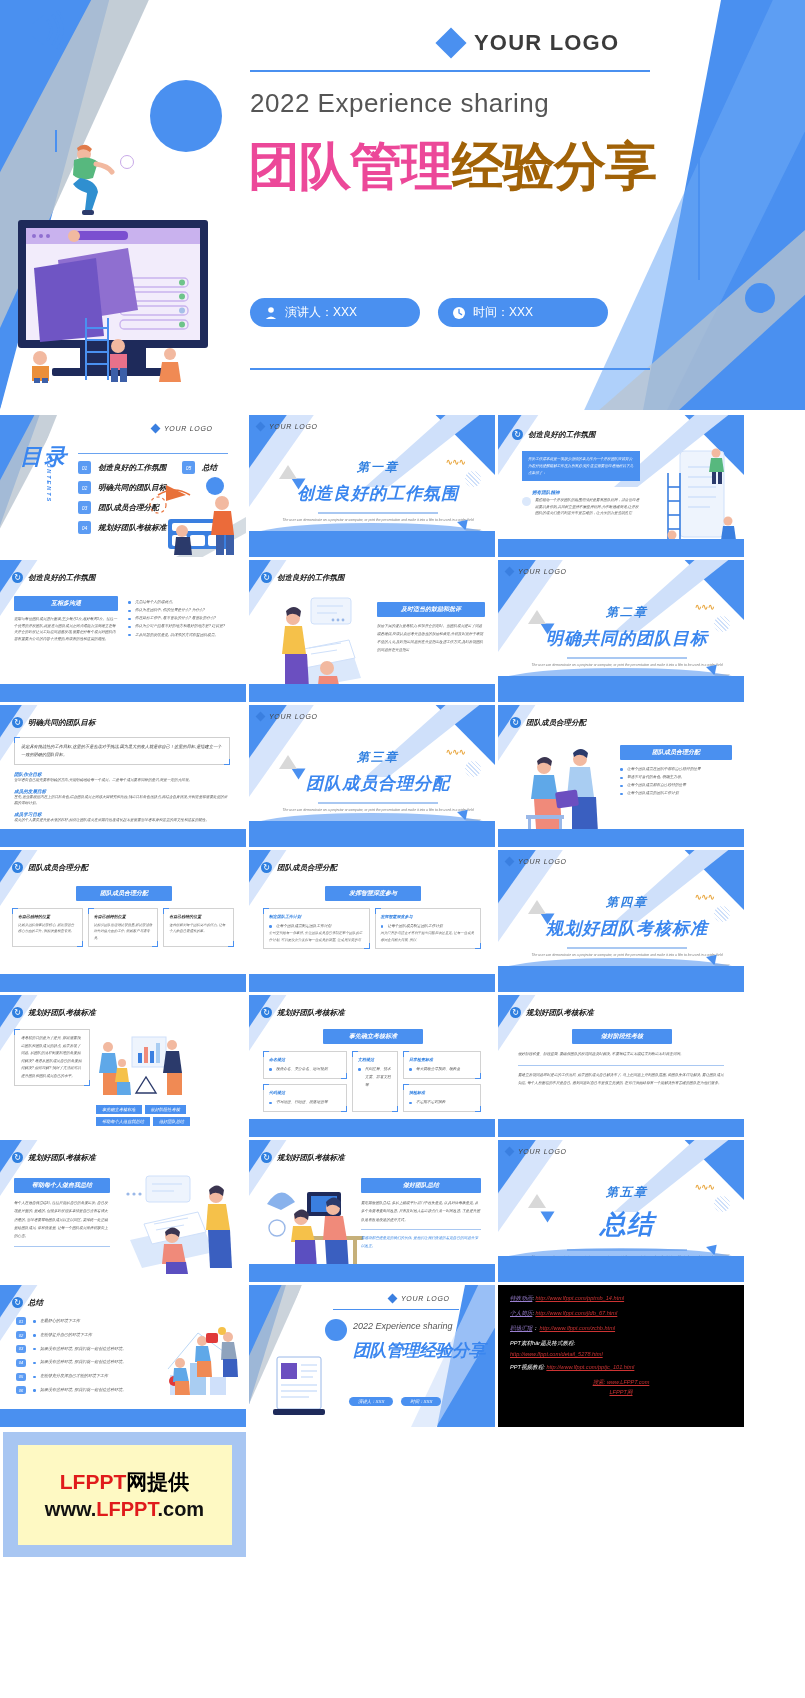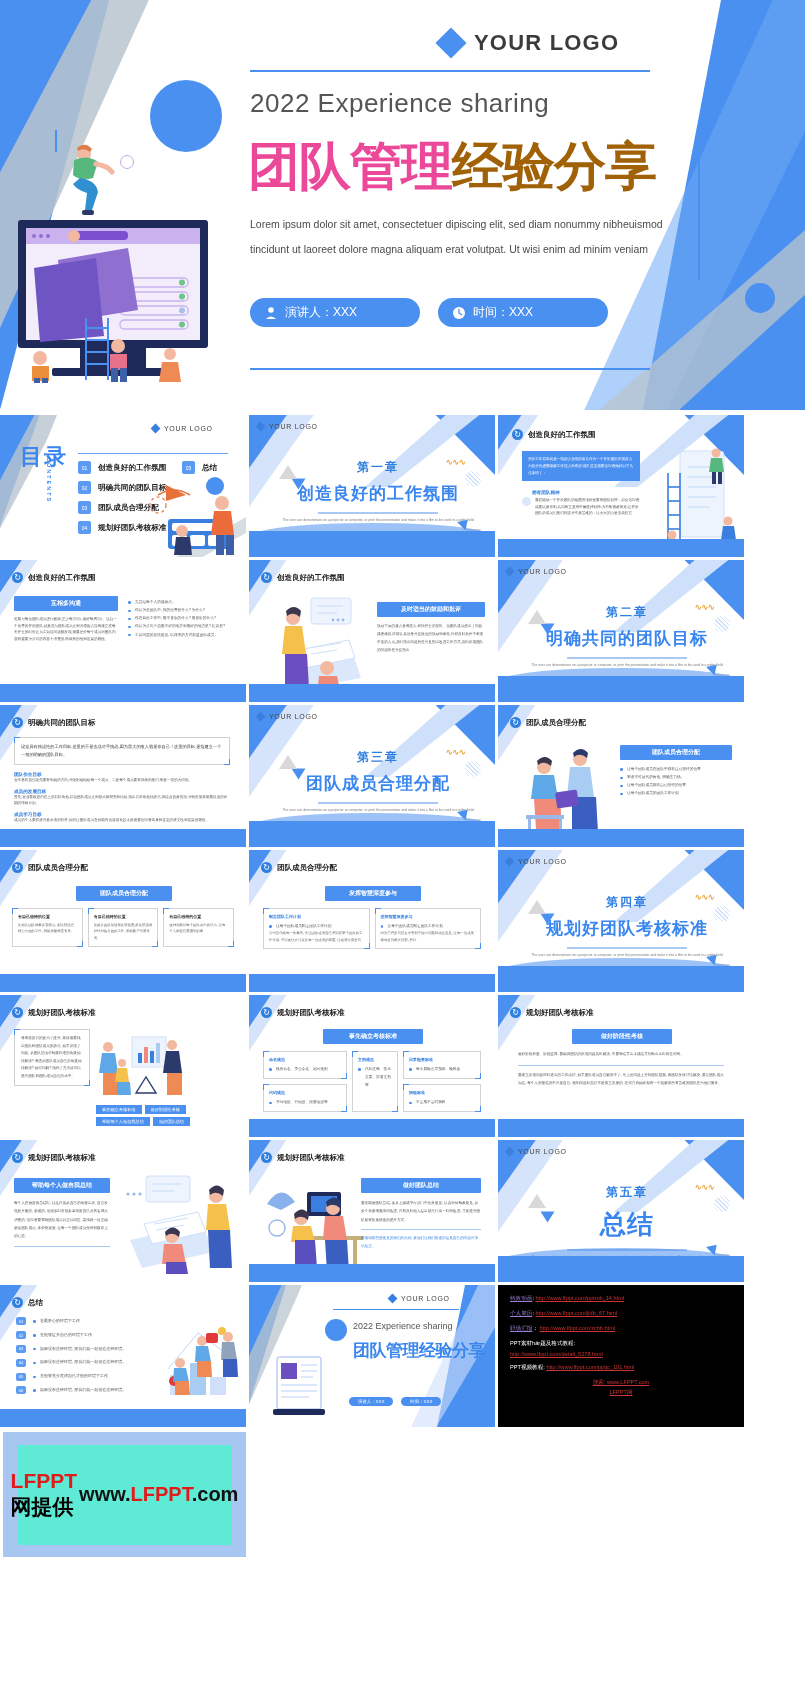--- a/index.html
+++ b/index.html
@@ -47,21 +47,21 @@
 
   .pillrow { position:absolute; left:250px; top:298px; display:flex; gap:18px; }
   .pill { display:flex; align-items:center; gap:7px; background:#4a90f0; color:#fff; border-radius:16px; padding:6px 22px 6px 14px; font-size:12px; min-width:170px; }
   .pill .ic { width:14px; height:14px; display:inline-block; }
 
   .monitor { position:absolute; left:10px; top:218px; width:215px; height:165px; }
 
   
   .grid { position:absolute; left:0; top:415px; width:805px; display:grid;
           grid-template-columns:246px 246px 246px; grid-auto-rows:142px; gap:3px 3px; }
-  .slide { position:relative; background:#fff; overflow:hidden; font-size:5px; color:#333; }
+  .slide { position:relative; background:#fff; overflow:hidden; font-size:5px; color:#333;font-style:italic; }
 
   .sl-head { position:absolute; left:8px; top:8px; display:flex; align-items:center; gap:5px; }
   .sl-head .badge { width:11px; height:11px; border-radius:50%; background:#2f7fe0; position:relative; }
   .sl-head .badge:after { content:"\21BB"; position:absolute; inset:0; color:#fff; font-size:8px; line-height:11px; text-align:center; }
   .sl-head .htxt { font-size:7.5px; color:#222; font-weight:700; }
 
   .sl-logo { position:absolute; left:8px; top:8px; display:flex; align-items:center; gap:5px; }
   .sl-logo .dia { width:7px; height:7px; background:#3a7fe0; transform:rotate(45deg); }
   .sl-logo .t { font-size:7px; letter-spacing:.7px; color:#444; }
 
@@ -122,21 +122,21 @@
   .black-panel { background:#000; padding:10px 12px; }
   .black-panel .ln { font-size:5.6px; margin-bottom:7px; white-space:nowrap; }
   .black-panel .cn { color:#9a7fd0; text-decoration:underline; }
   .black-panel .url { color:#c33; text-decoration:underline; }
   .black-panel .lbl { color:#fff; }
   .black-panel .plain { color:#fff; font-size:5.6px; margin-bottom:3px; }
   .black-panel .ctr { text-align:center; color:#c33; font-size:5.6px; text-decoration:underline; }
 
   
   .watermark { position:absolute; left:3px; top:1432px; width:243px; height:125px; background:#a8c6f2; display:flex; align-items:center; justify-content:center; }
-  .watermark .inner { width:214px; height:100px; background:#5eead4; display:flex; flex-direction:row; align-items:center; justify-content:center; gap:2px; }
+  .watermark .inner { width:214px; height:100px; background:#fef9c3; display:flex; flex-direction:column; align-items:center; justify-content:center; gap:2px; }
   .watermark .l1 { font-size:21px; font-weight:700; }
   .watermark .l2 { font-size:20px; font-weight:700; color:#111; }
   .watermark .red { color:#e01b1b; }
 
   svg { display:block; }
   .illus { position:absolute; }
 </style>
 </head>
 <body>
 
@@ -172,21 +172,20 @@
 
   <div class="year-line">
     <span class="yr">2022</span>
     <span>Experience sharing</span>
   </div>
 
   <div class="main-title">
     <span class="blue">团队管理</span><span class="dark">经验分享</span>
   </div>
 
-  <div class="lorem">Lorem ipsum dolor sit amet, consectetuer  dipiscing elit, sed diam nonummy nibheuismod tincidunt ut laoreet dolore magna aliquam erat volutpat. Ut wisi enim ad minim veniam</div>
 
   <div class="pillrow">
     <div class="pill">
       <span class="ic">
         <svg width="14" height="14" viewBox="0 0 14 14">
             <circle cx="7" cy="4" r="2.8" fill="#fff"></circle>
             <path d="M1.8 13 q5.2-5 10.4 0z" fill="#fff"></path>
           </svg>
       </span>
       <span>演讲人：XXX</span>

